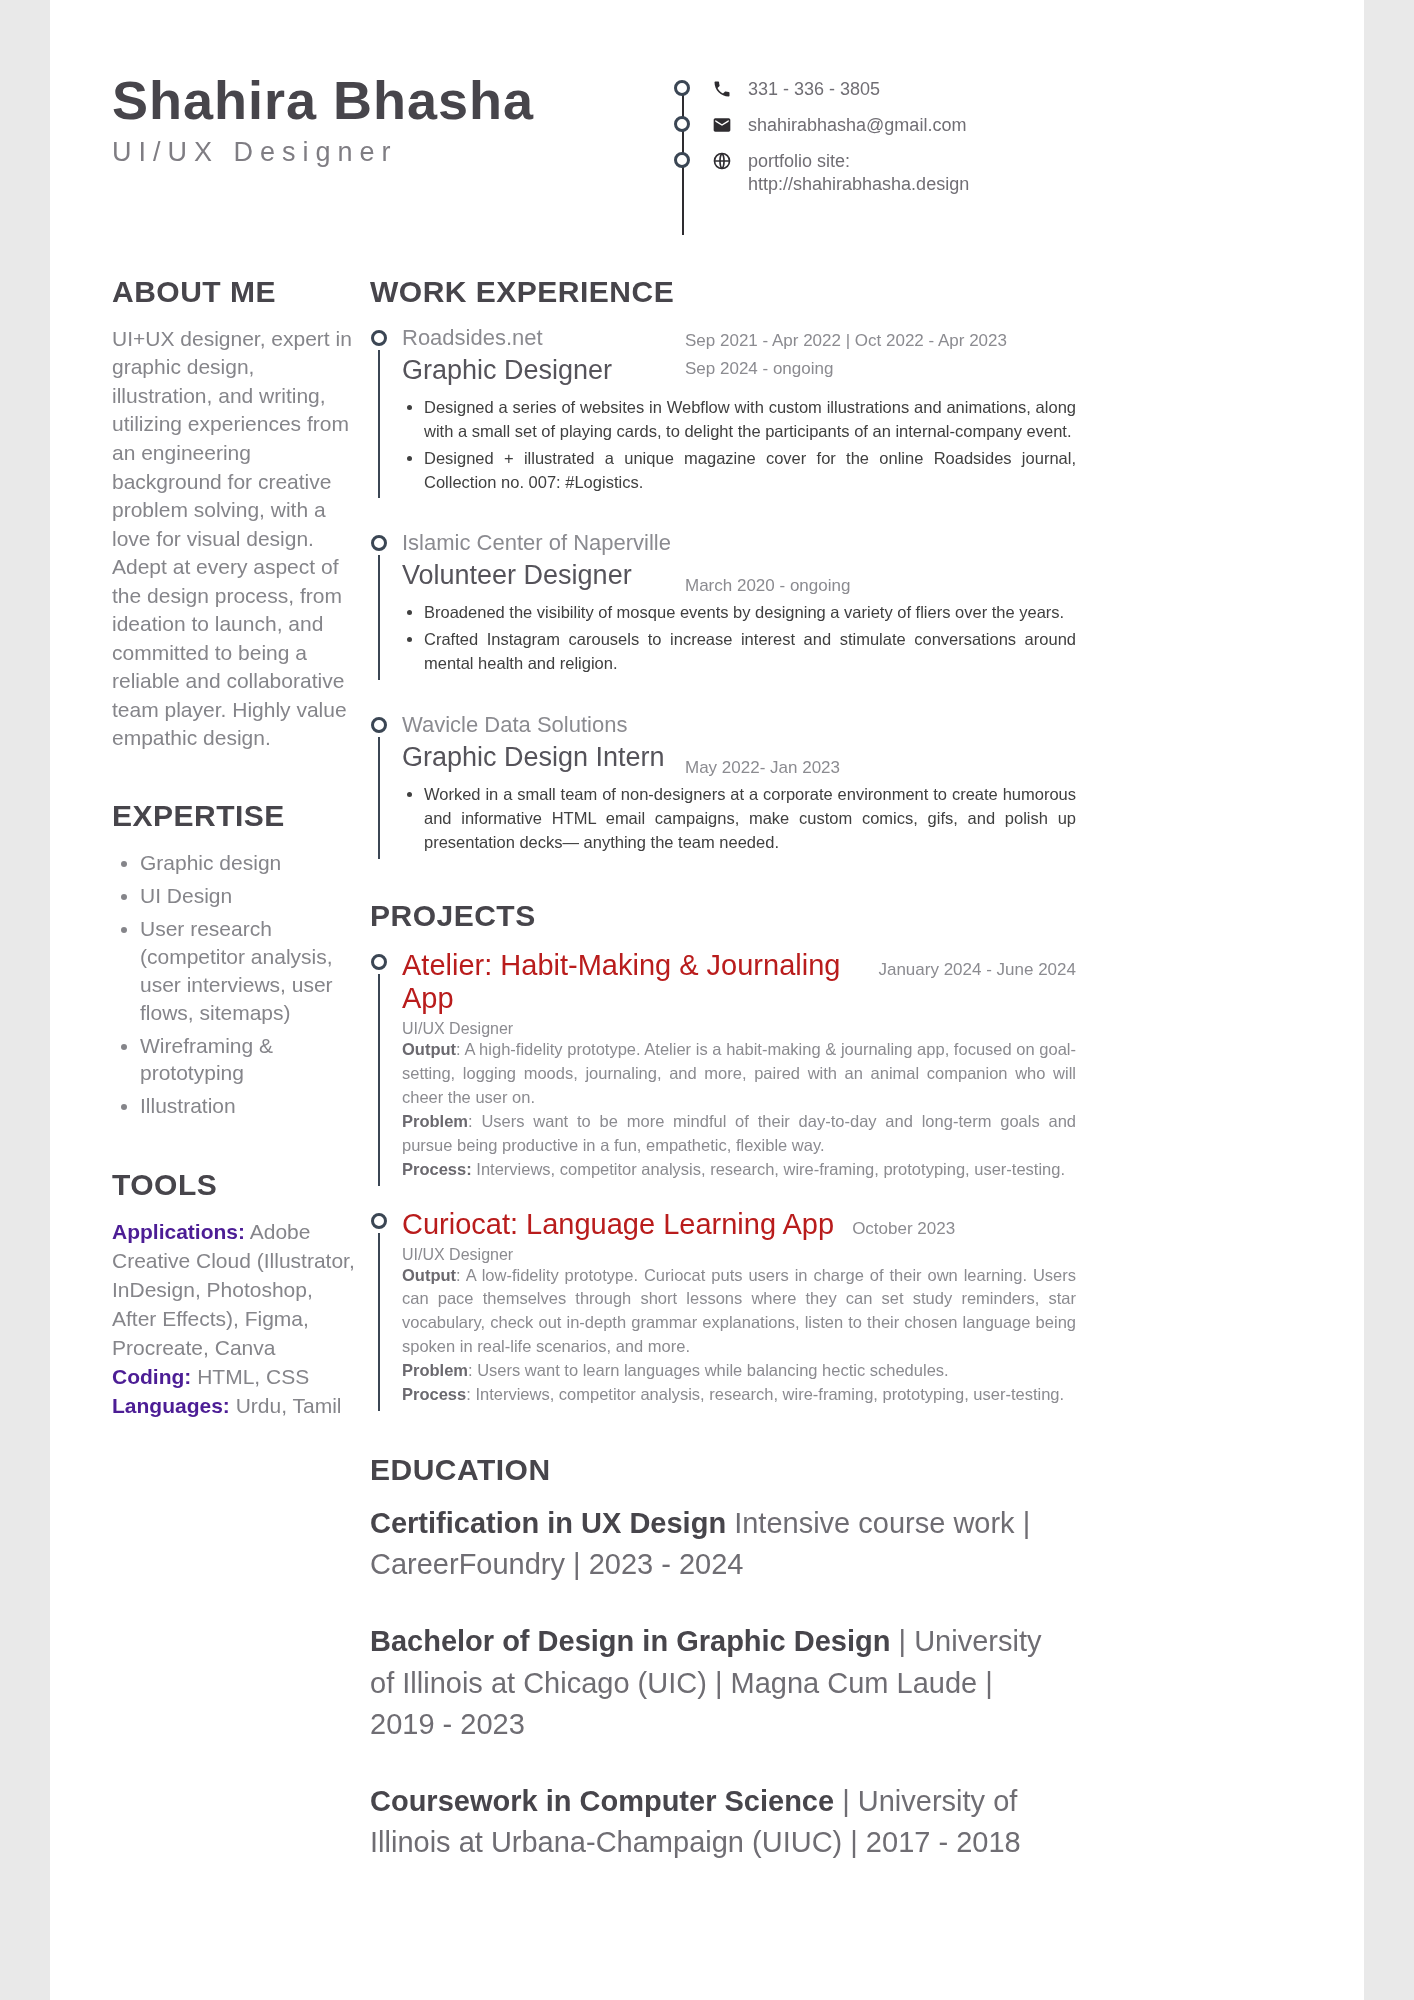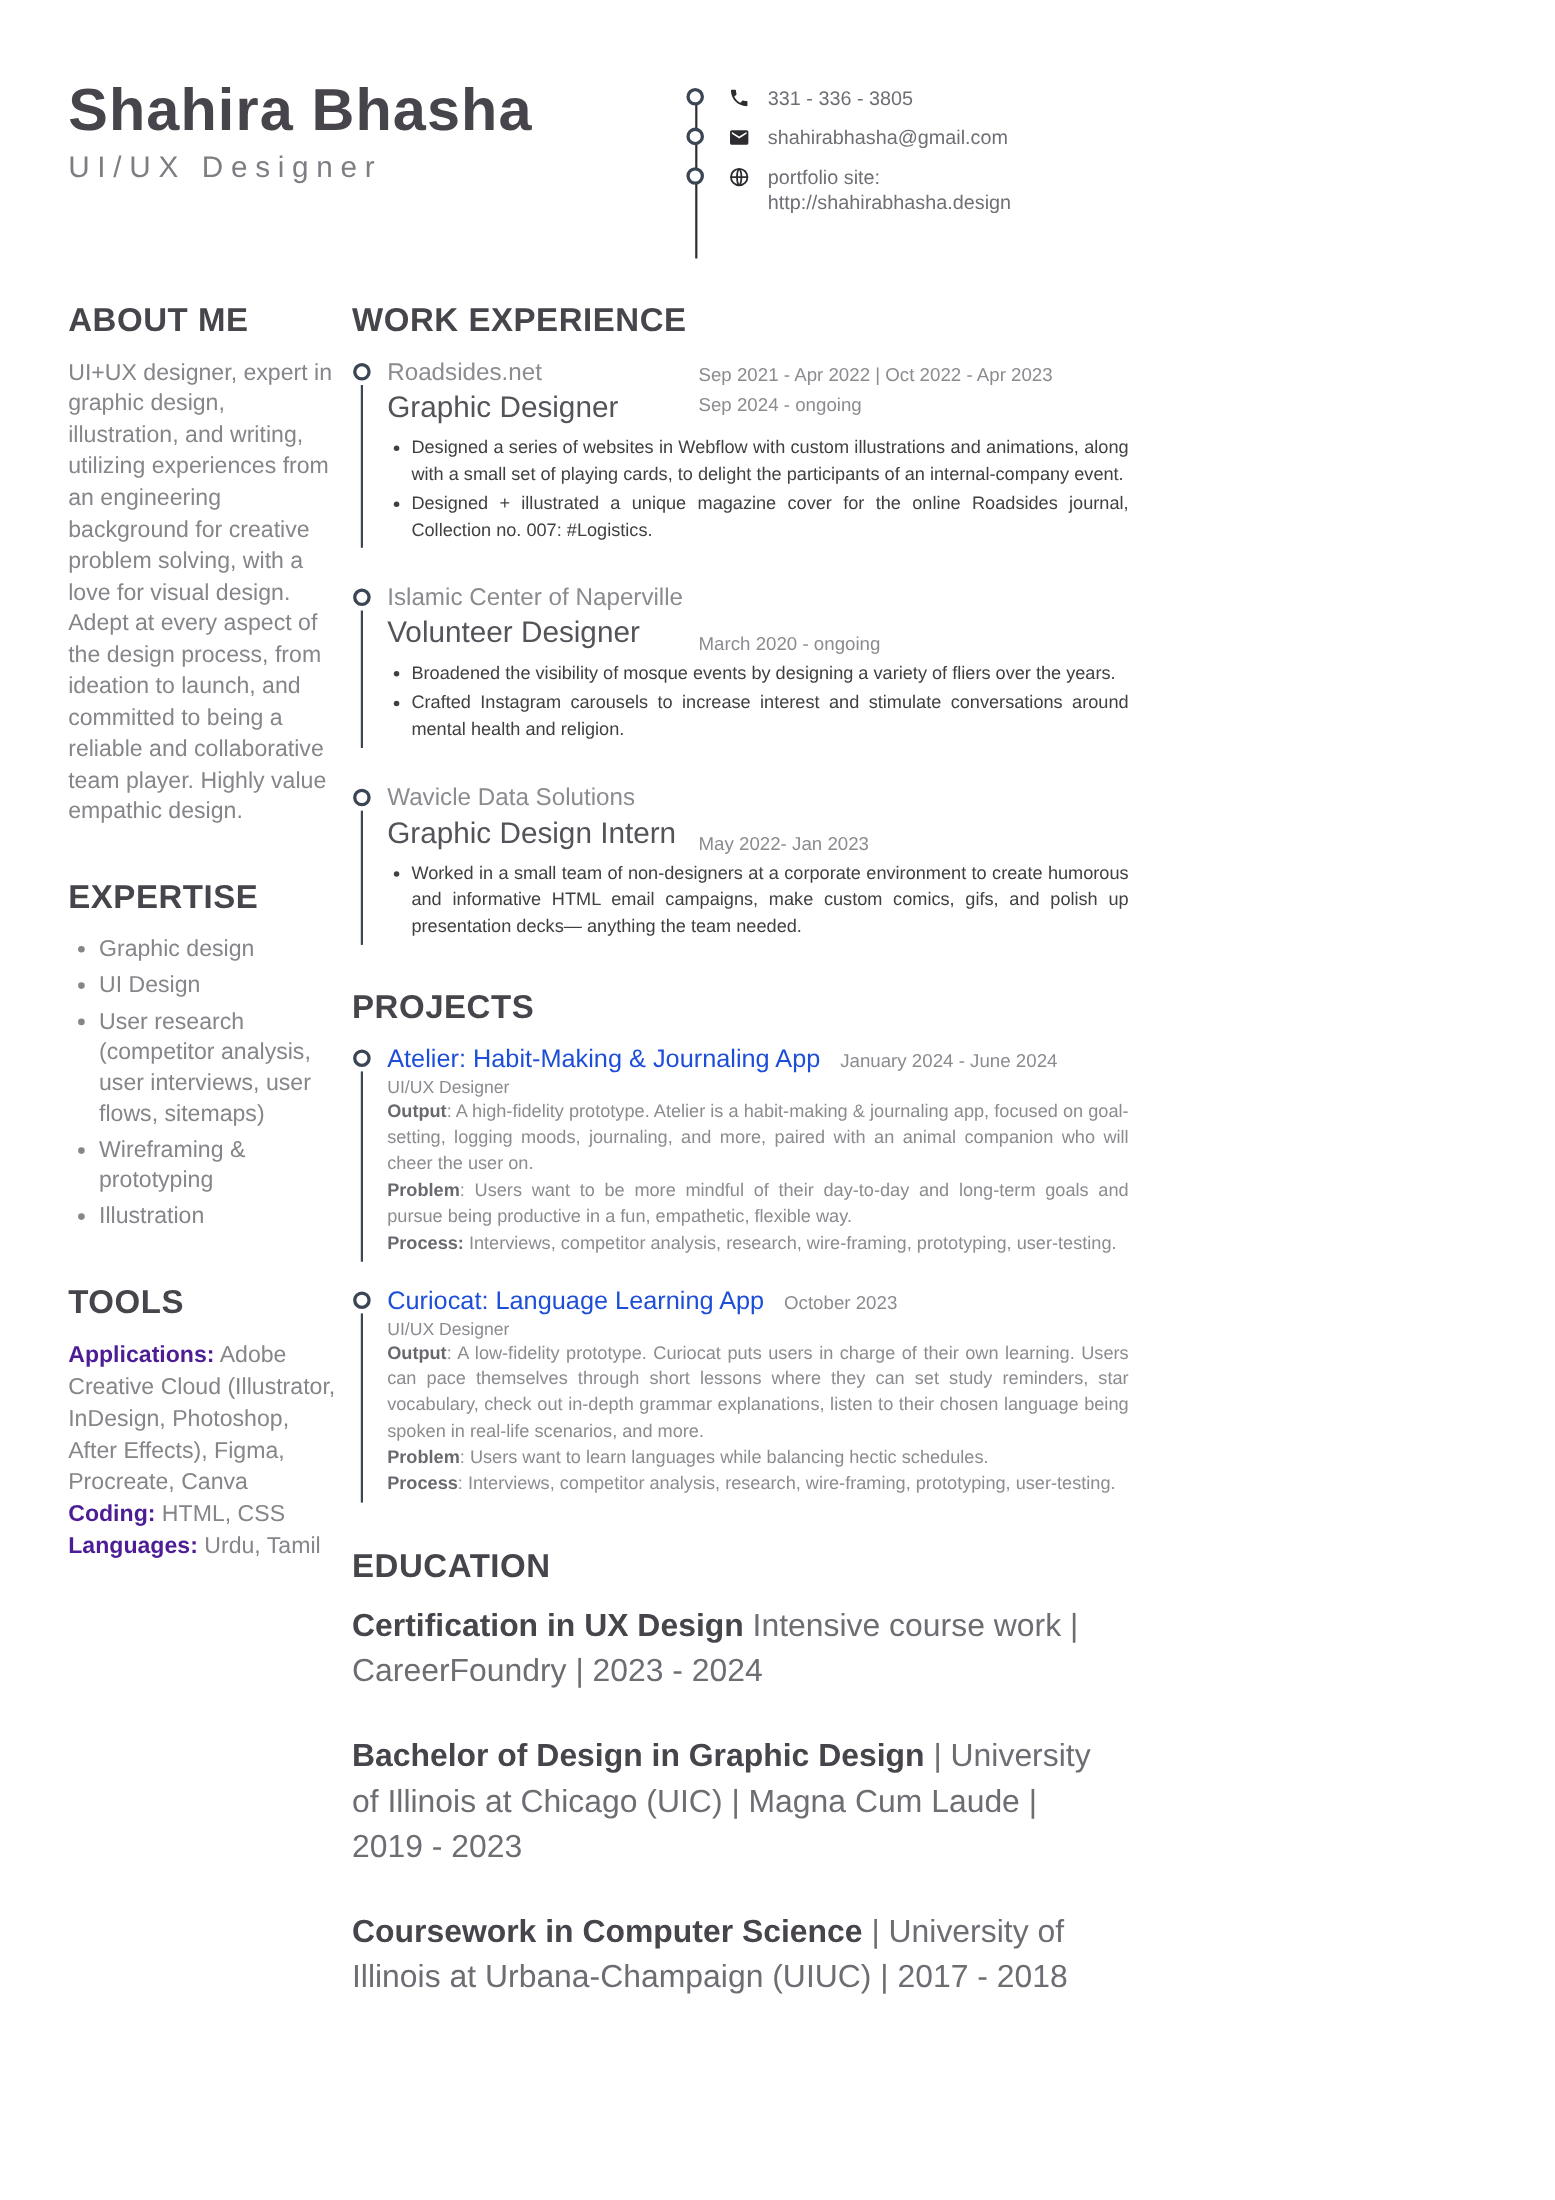--- a/index.html
+++ b/index.html
@@ -1,19 +1,19 @@
 <!DOCTYPE html>
 <html><head>
 <meta charset="utf-8">
 <style>
   * { box-sizing: border-box; }
   html,body { margin:0; padding:0; background:#e9e9e9; }
   .page {
     position: relative;
-    width: 1414px; height: 2000px;
+    width: 1314px; height: 2000px;
     margin: 0 auto;
     background: #ffffff;
     font-family: "Liberation Sans", "DejaVu Sans", sans-serif;
     padding: 72px 0 0 62px;
     overflow: hidden;
   }
   
   .header { display: flex; align-items: flex-start; }
   .name-block { width: 562px; }
   h1.name {
@@ -69,21 +69,21 @@
   .company { font-size:22px; color:#8b8b90; }
   .role { font-size:27px; color:#55535a; margin-top:4px; }
   .dates { position:absolute; left:315px; top:2px; font-size:17px; color:#8b8b90; line-height:1.65; }
   .entry.e2 .dates, .entry.e3 .dates { top: 42px; }
   .bullets { margin:10px 0 0; padding-left:22px; }
   .bullets li { font-size:16.5px; color:#404040; line-height:1.45; margin-bottom:3px; text-align:justify; }
   
   .sec-projects { margin-top: 44px; }
   .proj { margin-bottom: 26px; }
   .proj-title-line { display:flex; align-items: baseline; }
-  .proj-title { font-size:23px; color:#1d4ed8; }
+  .proj-title { font-size:29px; color:#b91c1c; }
   .proj-date { font-size:17px; color:#8b8b90; margin-left:18px; white-space:nowrap; }
   .proj-role { font-size:16px; color:#8b8b90; margin-top:5px; }
   .field { margin:0; font-size:16.5px; color:#8b8b90; line-height:1.45; text-align:justify; }
   .field b { color:#6b696f; font-weight:700; }
   
   .sec-education { margin-top: 46px; }
   .edu { margin:0 0 36px; font-size:29px; line-height:1.42; color:#6f6d73; max-width:690px; }
   .edu b { color:#47454b; font-weight:700; }
 </style>
 </head>

